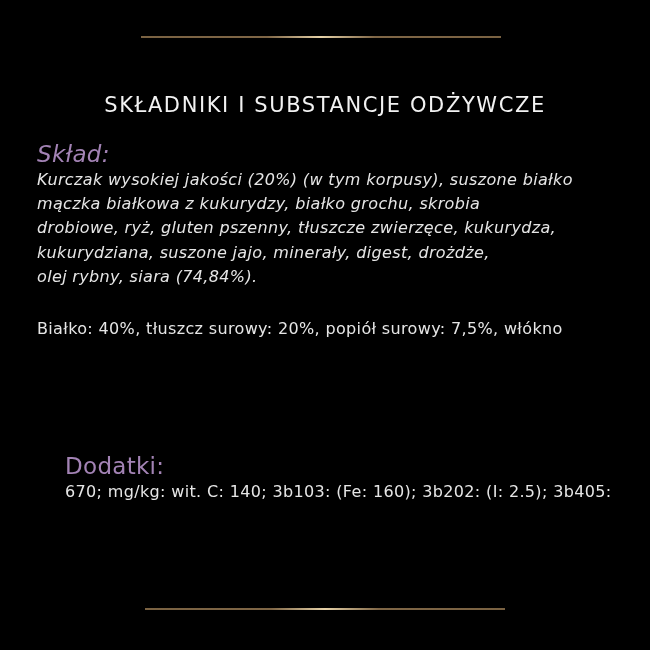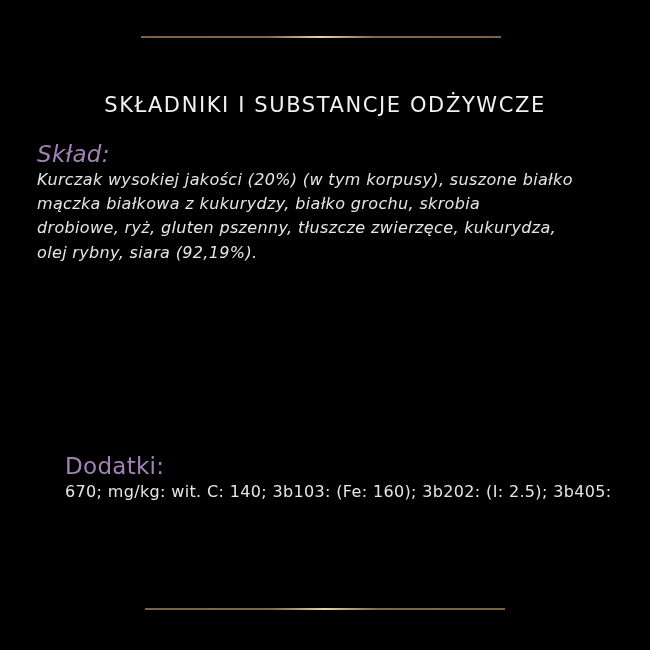--- a/index.html
+++ b/index.html
@@ -25,26 +25,28 @@
 <div class="rule top"></div>
 
 <h1 class="title">SKŁADNIKI I SUBSTANCJE ODŻYWCZE</h1>
 
 <div class="section sec1">
   <h2 class="heading">Skład:</h2>
   <p class="body">
     <span class="line">Kurczak wysokiej jakości (20%) (w tym korpusy), suszone białko</span>
     <span class="line">mączka białkowa z kukurydzy, białko grochu, skrobia</span>
     <span class="line">drobiowe, ryż, gluten pszenny, tłuszcze zwierzęce, kukurydza,</span>
-    <span class="line">olej rybny, siara (92,19%).</span>
+    <span class="line">kukurydziana, suszone jajo, minerały, digest, drożdże,</span>
+    <span class="line">olej rybny, siara (74,84%).</span>
   </p>
 </div>
 
 <div class="section sec2">
   <p class="body">
+    <span class="line">Białko: 40%, tłuszcz surowy: 20%, popiół surowy: 7,5%, włókno</span>
   </p>
 </div>
 
 <div class="section sec3">
   <h2 class="heading">Dodatki:</h2>
   <p class="body">
     <span class="line">670; mg/kg: wit. C: 140; 3b103: (Fe: 160); 3b202: (I: 2.5); 3b405:</span>
   </p>
 </div>
 

